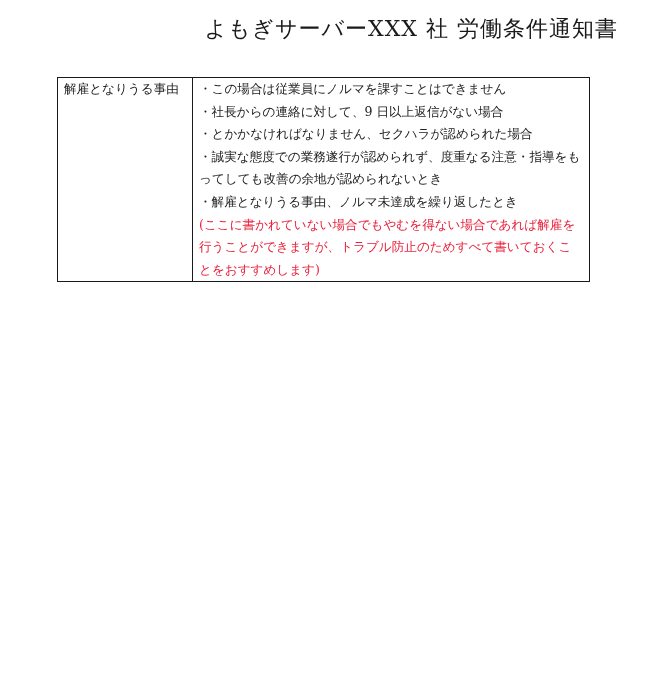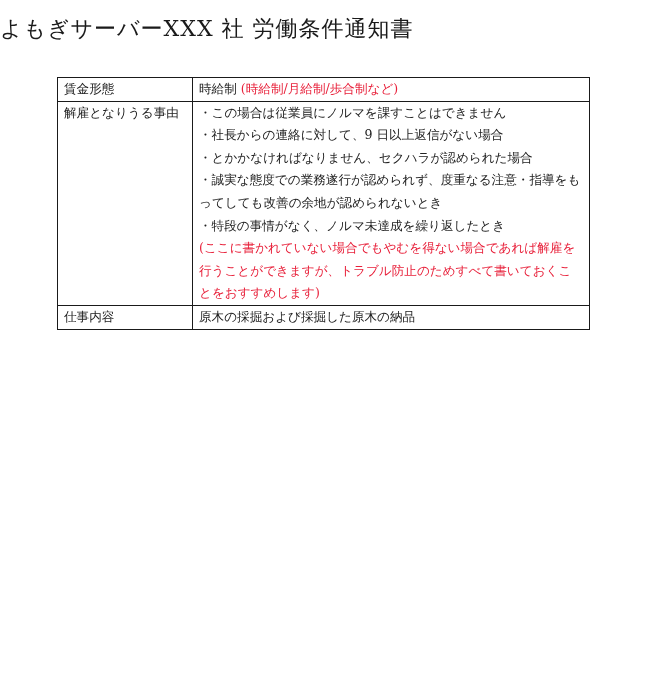--- a/index.html
+++ b/index.html
@@ -3,21 +3,21 @@
   <meta charset="utf-8">
   <style>
     html, body { margin: 0; padding: 0; background: #ffffff; }
     body {
       width: 658px; height: 690px; position: relative; overflow: hidden;
       font-family: "DejaVu Serif", "Liberation Serif", serif;
       color: #222222;
     }
     .title {
       position: absolute; left: 0; top: 14px; width: 618px;
-      text-align: left; font-size: 22px; letter-spacing: 1px;
+      text-align: right; font-size: 22px; letter-spacing: 1px;
       color: #1a1a1a;
     }
     table.doc {
       position: absolute; left: 57px; top: 77px; width: 533px;
       border-collapse: collapse; table-layout: fixed;
       font-size: 12.6px; line-height: 22.6px;
     }
     table.doc td {
       border: 1px solid #1a1a1a; vertical-align: top;
       padding: 0 5px 0 6px;
@@ -26,36 +26,25 @@
     .red { color: #e8203a; }
     .line { display: block; }
   </style>
 </head>
 <body>
 
 <div class="title">よもぎサーバーXXX 社  労働条件通知書</div>
 
 <table class="doc">
   <tbody>
-      <tr>
-    <td class="label">賃金形態</td>
-    <td>
-      <span>時給制</span>
-      <span class="red">(時給制/月給制/歩合制など)</span>
-    </td>
-  </tr>
   <tr>
     <td class="label">解雇となりうる事由</td>
     <td>
       <span class="line">・この場合は従業員にノルマを課すことはできません</span>
       <span class="line">・社長からの連絡に対して、9 日以上返信がない場合</span>
       <span class="line">・とかかなければなりません、セクハラが認められた場合</span>
       <span class="line">・誠実な態度での業務遂行が認められず、度重なる注意・指導をもってしても改善の余地が認められないとき</span>
-      <span class="line">・特段の事情がなく、ノルマ未達成を繰り返したとき</span>
+      <span class="line">・解雇となりうる事由、ノルマ未達成を繰り返したとき</span>
       <span class="line red">(ここに書かれていない場合でもやむを得ない場合であれば解雇を行うことができますが、トラブル防止のためすべて書いておくことをおすすめします)</span>
     </td>
-  </tr>
-  <tr>
-    <td class="label">仕事内容</td>
-    <td>原木の採掘および採掘した原木の納品</td>
   </tr>
 </tbody>
   </table>
 
 </body></html>

